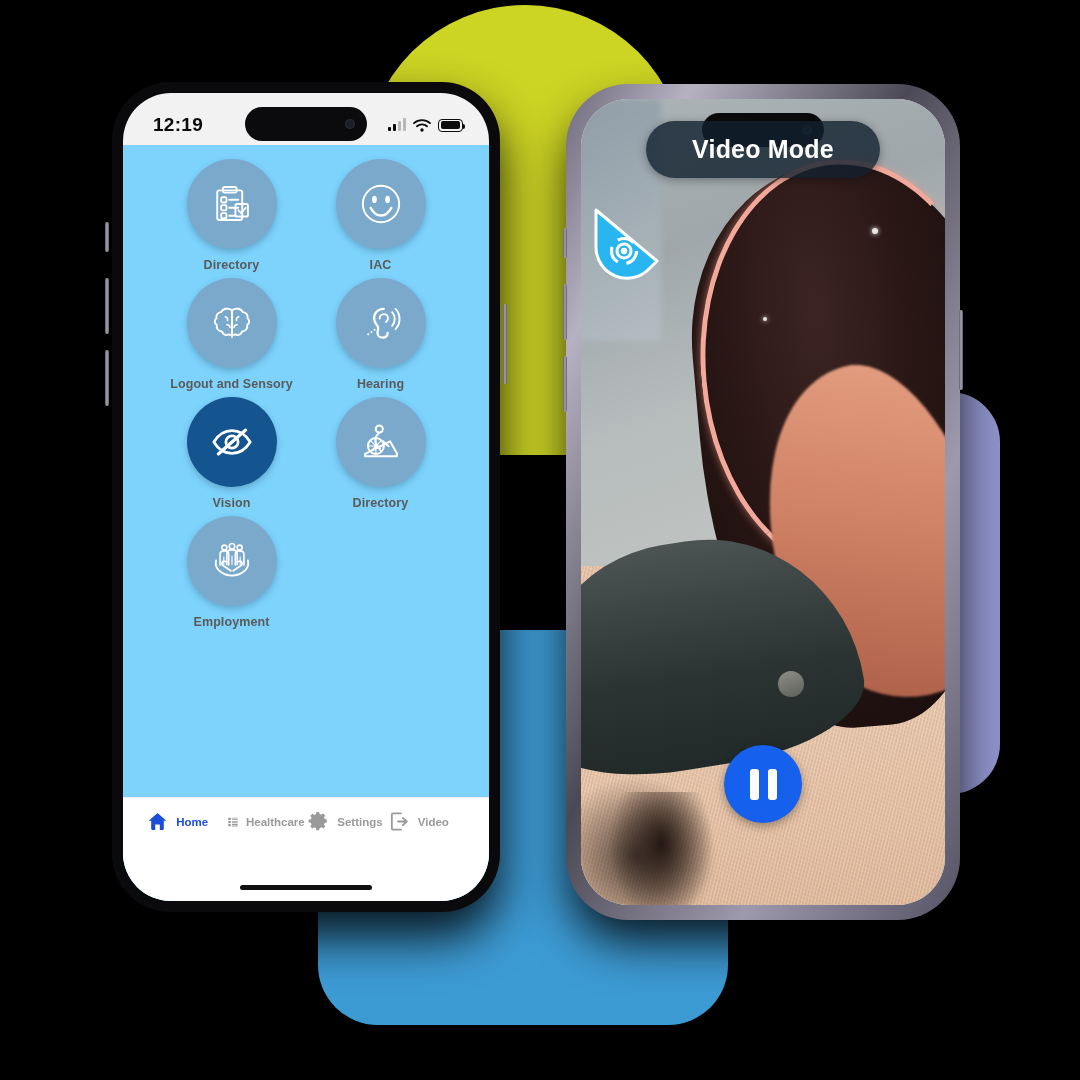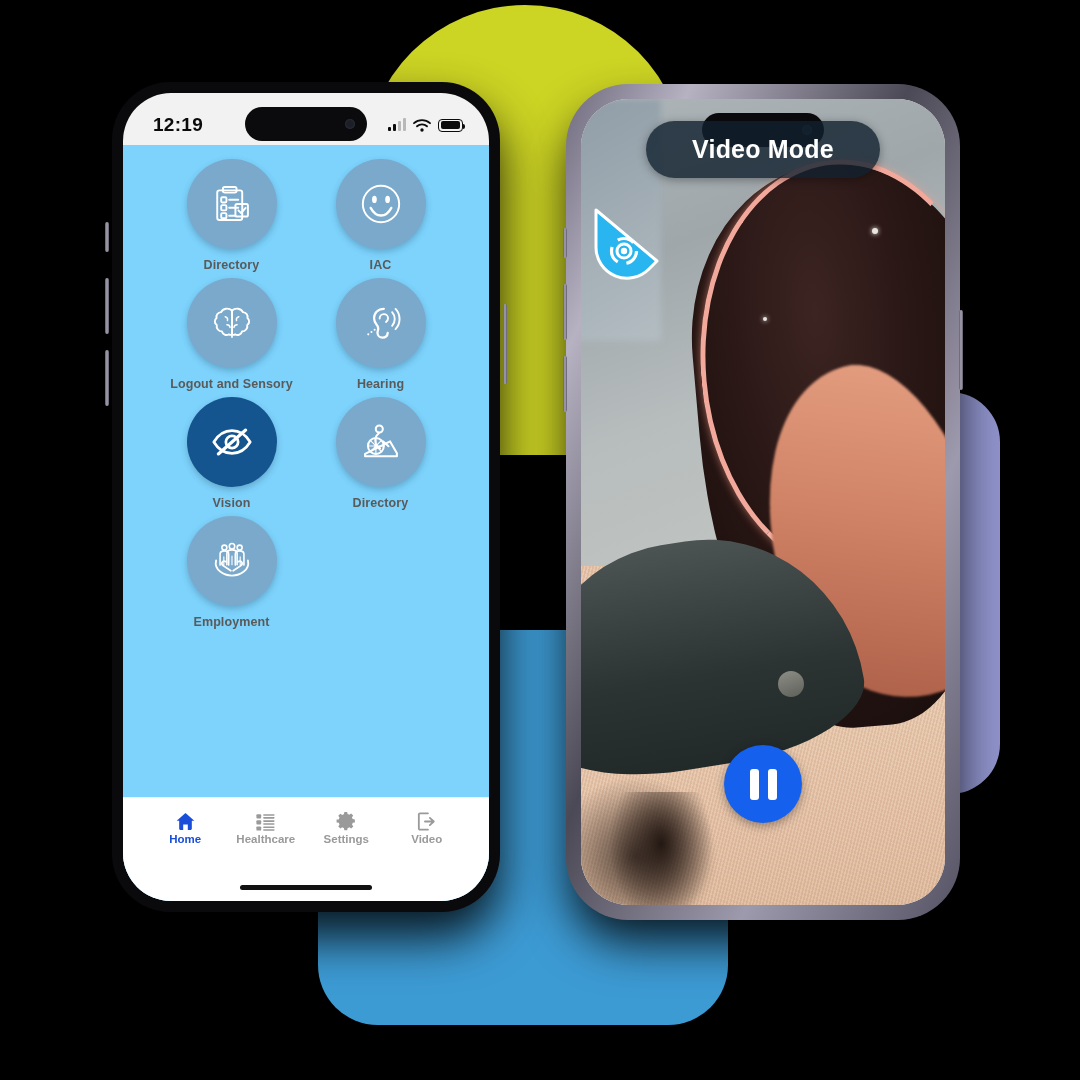--- a/index.html
+++ b/index.html
@@ -103,21 +103,21 @@
   .tile .label {
     margin-top:9px; font-size:12.5px; font-weight:700; color:#5a5a5a; letter-spacing:.1px; text-align:center;
   }
 
   
   .tabbar {
     background:#fff; height:104px; padding:12px 22px 0 22px;
     display:flex; align-items:flex-start; justify-content:space-around;
     border-top:1px solid #f0f0f0;
   }
-  .tab { display:flex; flex-direction:column; align-items:center; gap:0; width:78px; }
+  .tab { display:flex; flex-direction:row; align-items:center; gap:7px; width:78px; }
   .tab svg { width:23px; height:23px; }
   .tab .tlabel { font-size:11.5px; font-weight:700; color:#9a9a9a; }
   .tab.active .tlabel { color:#1b4ed8; }
   .home-indicator { position:absolute; left:50%; transform:translateX(-50%); bottom:11px; width:132px; height:5px; background:#111; border-radius:3px; }
 
   
   .video { position:absolute; inset:0; overflow:hidden; background:#b9bcbd; }
   .v-wall {
     position:absolute; left:0; top:0; width:100%; height:63%;
     background:linear-gradient(160deg,#adb5b8 0%,#9fa7ab 28%,#b7bdbd 55%,#c6c8c4 100%);

